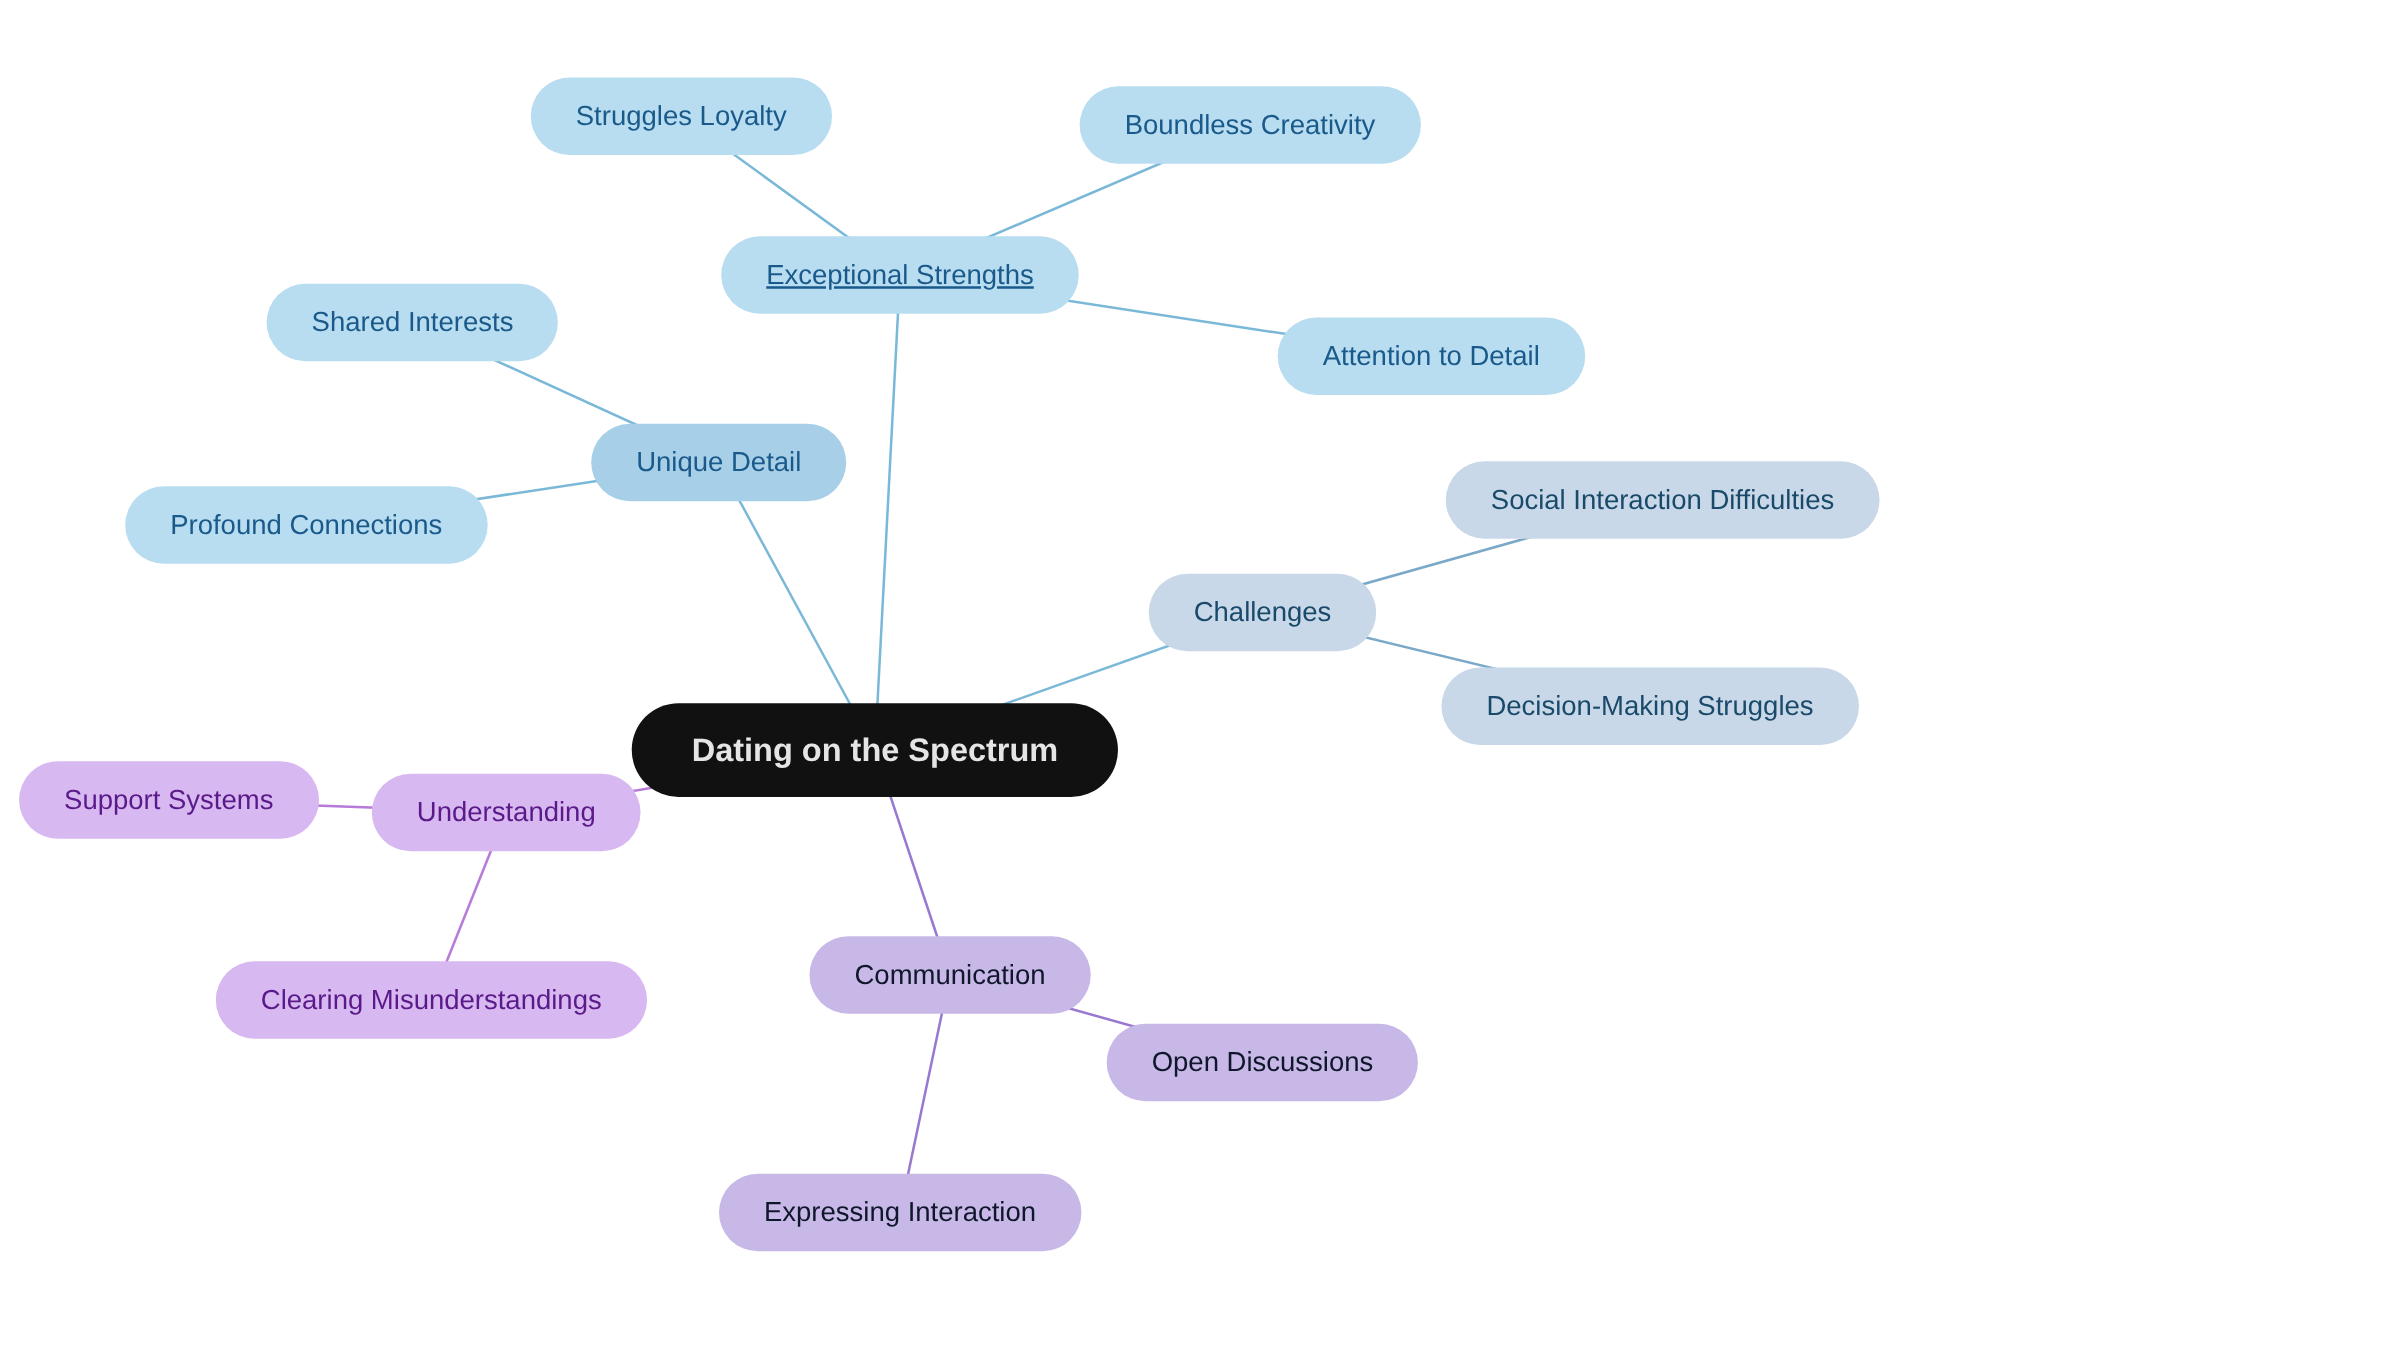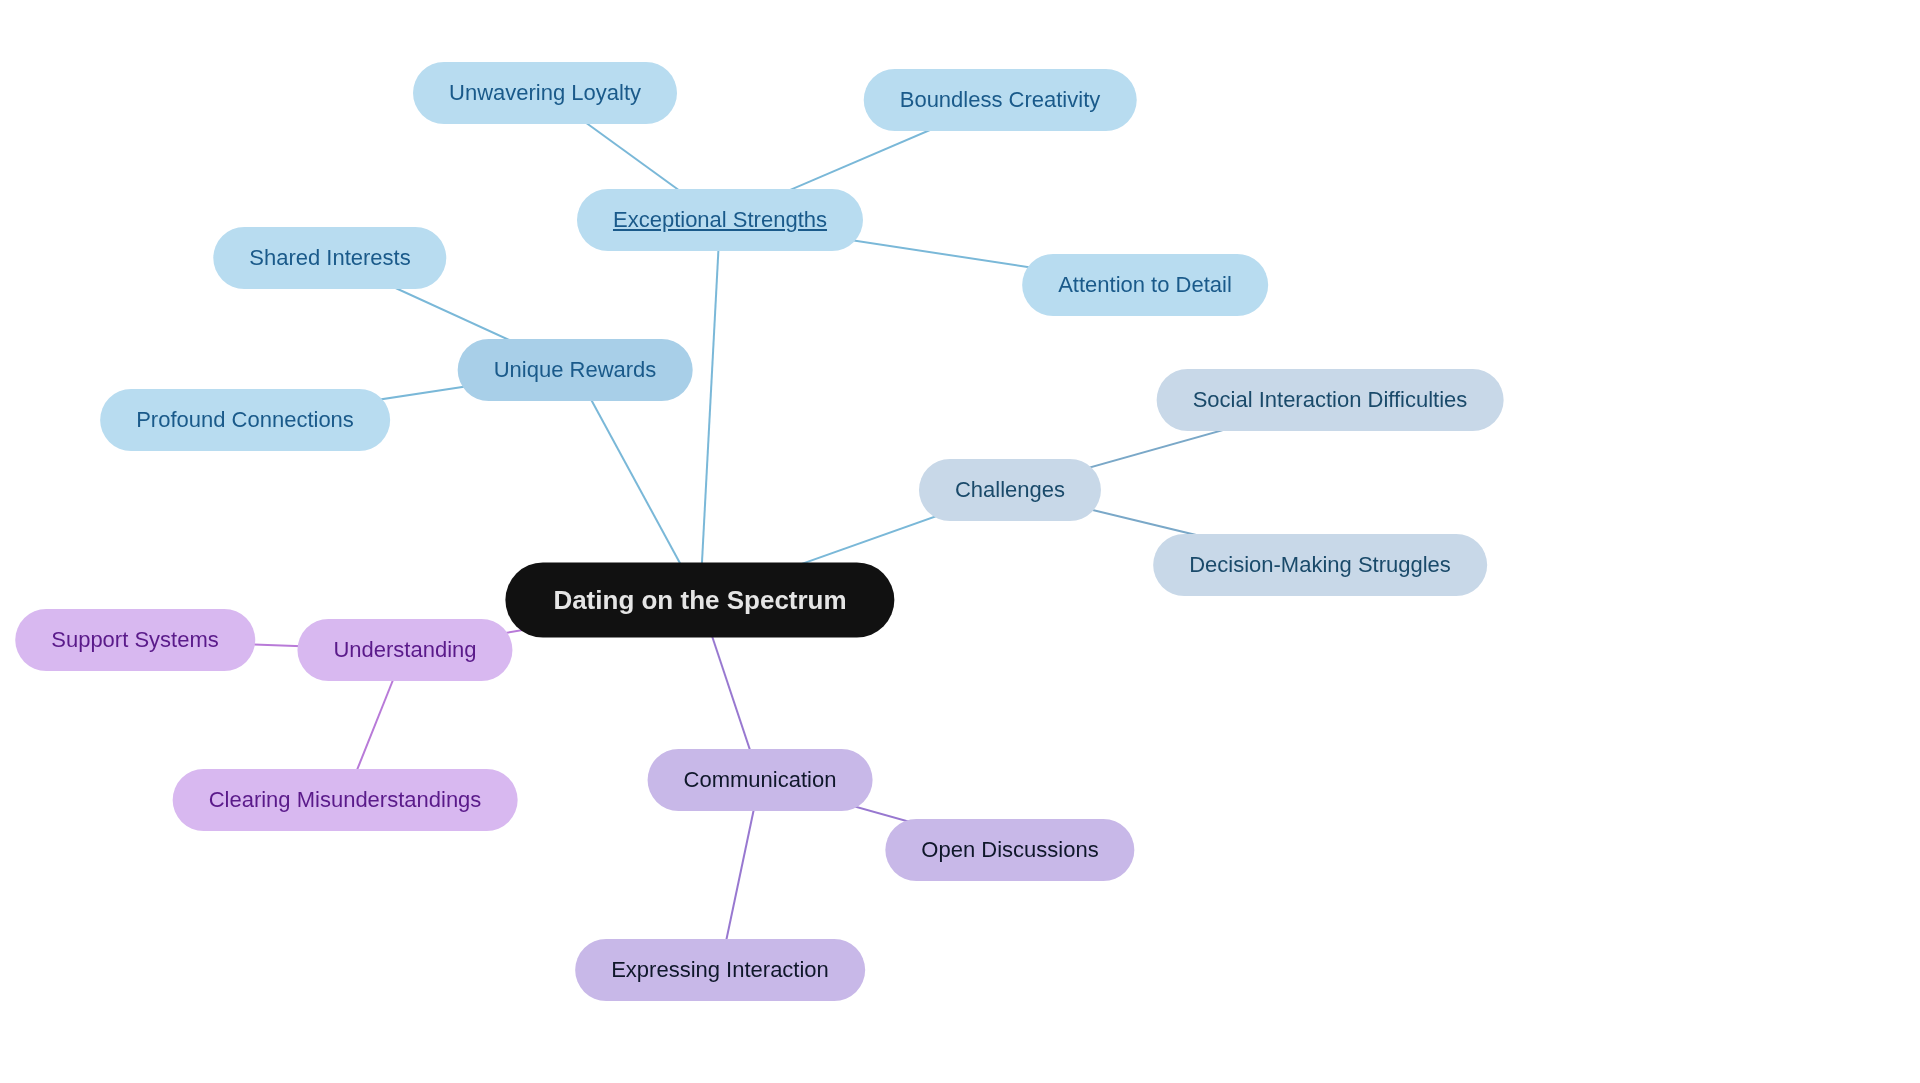--- a/index.html
+++ b/index.html
@@ -91,24 +91,24 @@
       <line x1="1010" y1="490" x2="1330" y2="400" stroke="#7aa8c8" stroke-width="2"></line>
       <line x1="1010" y1="490" x2="1320" y2="565" stroke="#7aa8c8" stroke-width="2"></line>
       <line x1="405" y1="650" x2="135" y2="640" stroke="#b87ad8" stroke-width="2"></line>
       <line x1="405" y1="650" x2="345" y2="800" stroke="#b87ad8" stroke-width="2"></line>
       <line x1="760" y1="780" x2="1010" y2="850" stroke="#9878d0" stroke-width="2"></line>
       <line x1="760" y1="780" x2="720" y2="970" stroke="#9878d0" stroke-width="2"></line>
     </svg>
   <div id="nodes-container">
       <div class="node node-center" style="left: 700px; top: 600px;">Dating on the Spectrum</div>
       <div class="node node-blue" style="left: 720px; top: 220px; text-decoration: underline;">Exceptional Strengths</div>
-      <div class="node node-blue" style="left: 545px; top: 93px;">Unwavering Loyalty</div>
+      <div class="node node-blue" style="left: 545px; top: 93px;">Struggles Loyalty</div>
       <div class="node node-blue" style="left: 1000px; top: 100px;">Boundless Creativity</div>
       <div class="node node-blue" style="left: 1145px; top: 285px;">Attention to Detail</div>
-      <div class="node node-blue-dark" style="left: 575px; top: 370px;">Unique Rewards</div>
+      <div class="node node-blue-dark" style="left: 575px; top: 370px;">Unique Detail</div>
       <div class="node node-blue" style="left: 330px; top: 258px;">Shared Interests</div>
       <div class="node node-blue" style="left: 245px; top: 420px;">Profound Connections</div>
       <div class="node node-slate" style="left: 1010px; top: 490px;">Challenges</div>
       <div class="node node-slate" style="left: 1330px; top: 400px;">Social Interaction Difficulties</div>
       <div class="node node-slate" style="left: 1320px; top: 565px;">Decision-Making Struggles</div>
       <div class="node node-purple" style="left: 405px; top: 650px;">Understanding</div>
       <div class="node node-purple" style="left: 135px; top: 640px;">Support Systems</div>
       <div class="node node-purple" style="left: 345px; top: 800px;">Clearing Misunderstandings</div>
       <div class="node node-lavender" style="left: 760px; top: 780px;">Communication</div>
       <div class="node node-lavender" style="left: 1010px; top: 850px;">Open Discussions</div>

